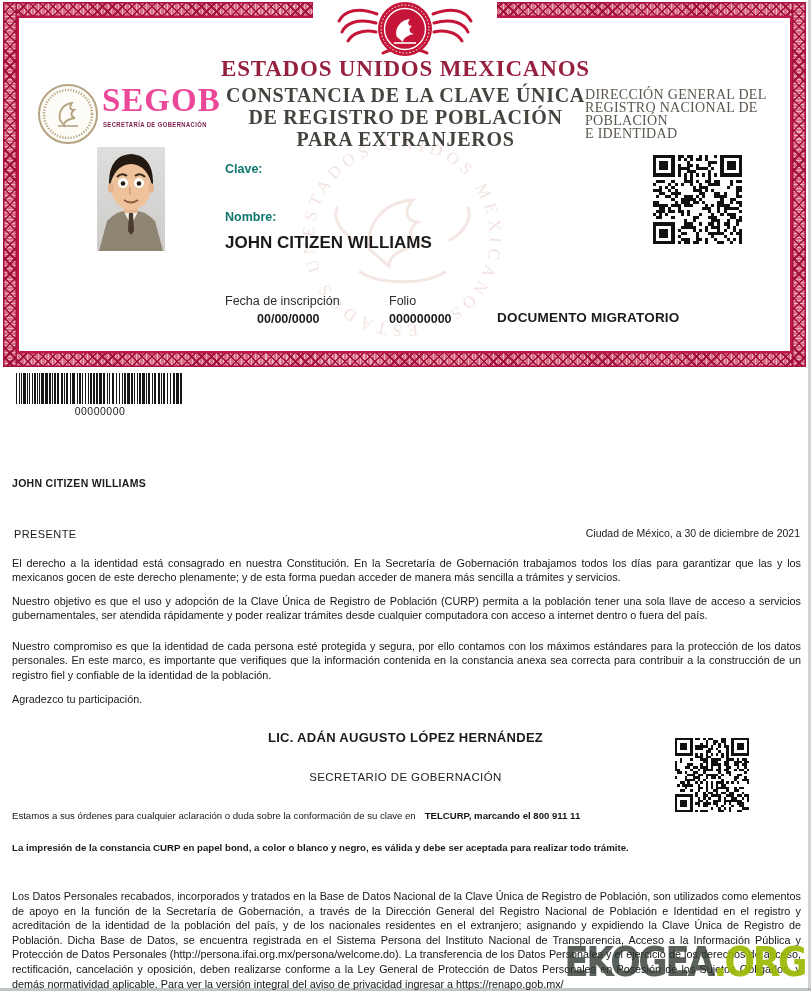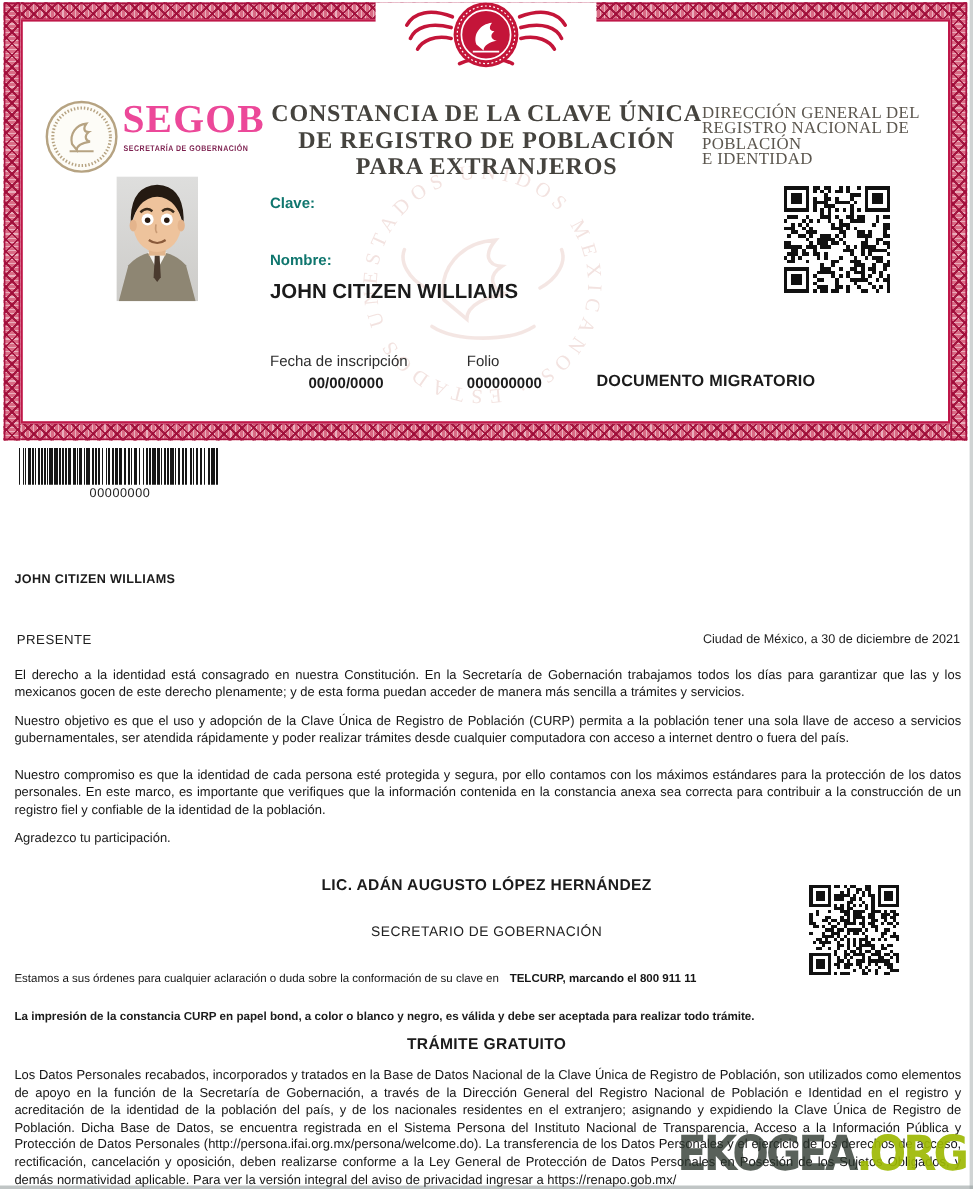--- a/index.html
+++ b/index.html
@@ -127,20 +127,21 @@
       <textPath href="#wmarc">ESTADOS UNIDOS MEXICANOS · ESTADOS UNID</textPath>
     </text>
     <g fill="none" stroke="#dcae a5" stroke-width="3" opacity=".75" stroke-linecap="round">
       <path stroke="#dcaea5" d="M105,130 C100,105 118,82 148,80 C138,92 141,101 153,102 C141,110 144,122 158,125 C140,127 124,134 124,146 Z"></path>
       <path stroke="#dcaea5" d="M95,152 C115,165 160,165 180,152"></path>
       <path stroke="#dcaea5" d="M90,120 C75,112 68,98 72,88"></path>
       <path stroke="#dcaea5" d="M185,120 C200,112 207,98 203,88"></path>
     </g>
   </svg>
 
+  <div class="abs serif country-title">ESTADOS UNIDOS MEXICANOS</div>
   <div class="abs serif doc-title dt1">CONSTANCIA DE LA CLAVE ÚNICA</div>
   <div class="abs serif doc-title dt2">DE REGISTRO DE POBLACIÓN</div>
   <div class="abs serif doc-title dt3">PARA EXTRANJEROS</div>
 
   <div class="abs serif segob-word">SEGOB</div>
   <div class="abs segob-sub">SECRETARÍA DE GOBERNACIÓN</div>
 
   <div class="abs serif issuing">
     <div>DIRECCIÓN GENERAL DEL</div>
     <div>REGISTRO NACIONAL DE POBLACIÓN</div>
@@ -1040,20 +1041,19 @@
   <div class="abs closing">Agradezco tu participación.</div>
 
   <div class="abs signer-title">SECRETARIO DE GOBERNACIÓN</div>
   <div class="abs signer-name">LIC. ADÁN AUGUSTO LÓPEZ HERNÁNDEZ</div>
 
   <div class="abs contact">
     <span>Estamos a sus órdenes para cualquier aclaración o duda sobre la conformación de su clave en</span><span class="b">TELCURP, marcando el 800 911 11</span>
   </div>
 
   <div class="abs print-notice">La impresión de la constancia CURP en papel bond, a color o blanco y negro, es válida y debe ser aceptada para realizar todo trámite.</div>
-  <div class="abs free-title">TRÁMITE GRATUITO</div>
   <div class="abs para privacy">Los Datos Personales recabados, incorporados y tratados en la Base de Datos Nacional de la Clave Única de Registro de Población, son utilizados como elementos de apoyo en la función de la Secretaría de Gobernación, a través de la Dirección General del Registro Nacional de Población e Identidad en el registro y acreditación de la identidad de la población del país, y de los nacionales residentes en el extranjero; asignando y expidiendo la Clave Única de Registro de Población. Dicha Base de Datos, se encuentra registrada en el Sistema Persona del Instituto Nacional de Transparencia, Acceso a la Información Pública y Protección de Datos Personales (http://persona.ifai.org.mx/persona/welcome.do). La transferencia de los Datos Personales y el ejercicio de los derechos de acceso, rectificación, cancelación y oposición, deben realizarse conforme a la Ley General de Protección de Datos Personales en Posesión de los Sujetos Obligados, y demás normatividad aplicable. Para ver la versión integral del aviso de privacidad ingresar a https://renapo.gob.mx/</div>
 
   <div class="ekogea">
     <span class="ek-dark">EKOGEA</span><span class="ek-green">.ORG</span>
   </div>
 
 </div>
 
 </body></html>

